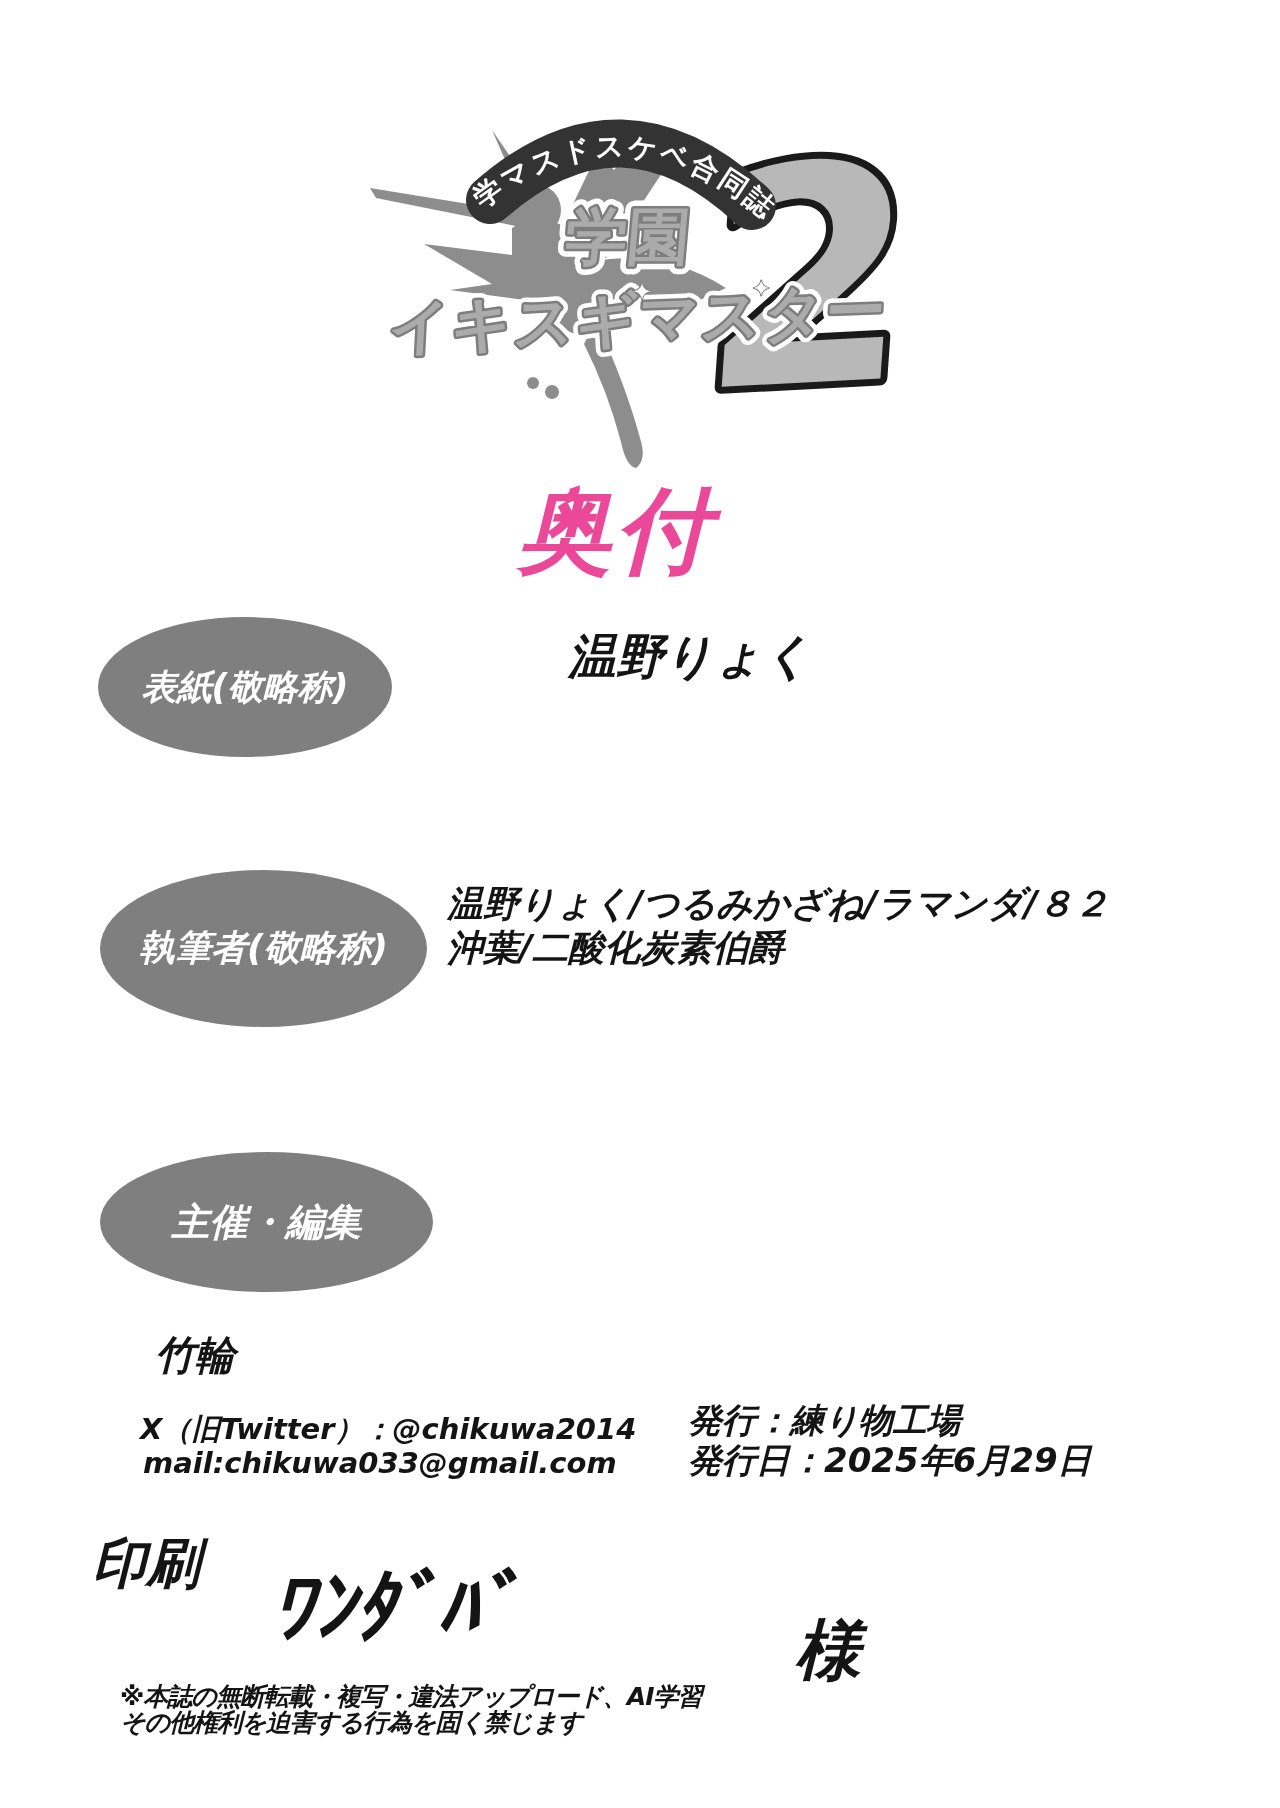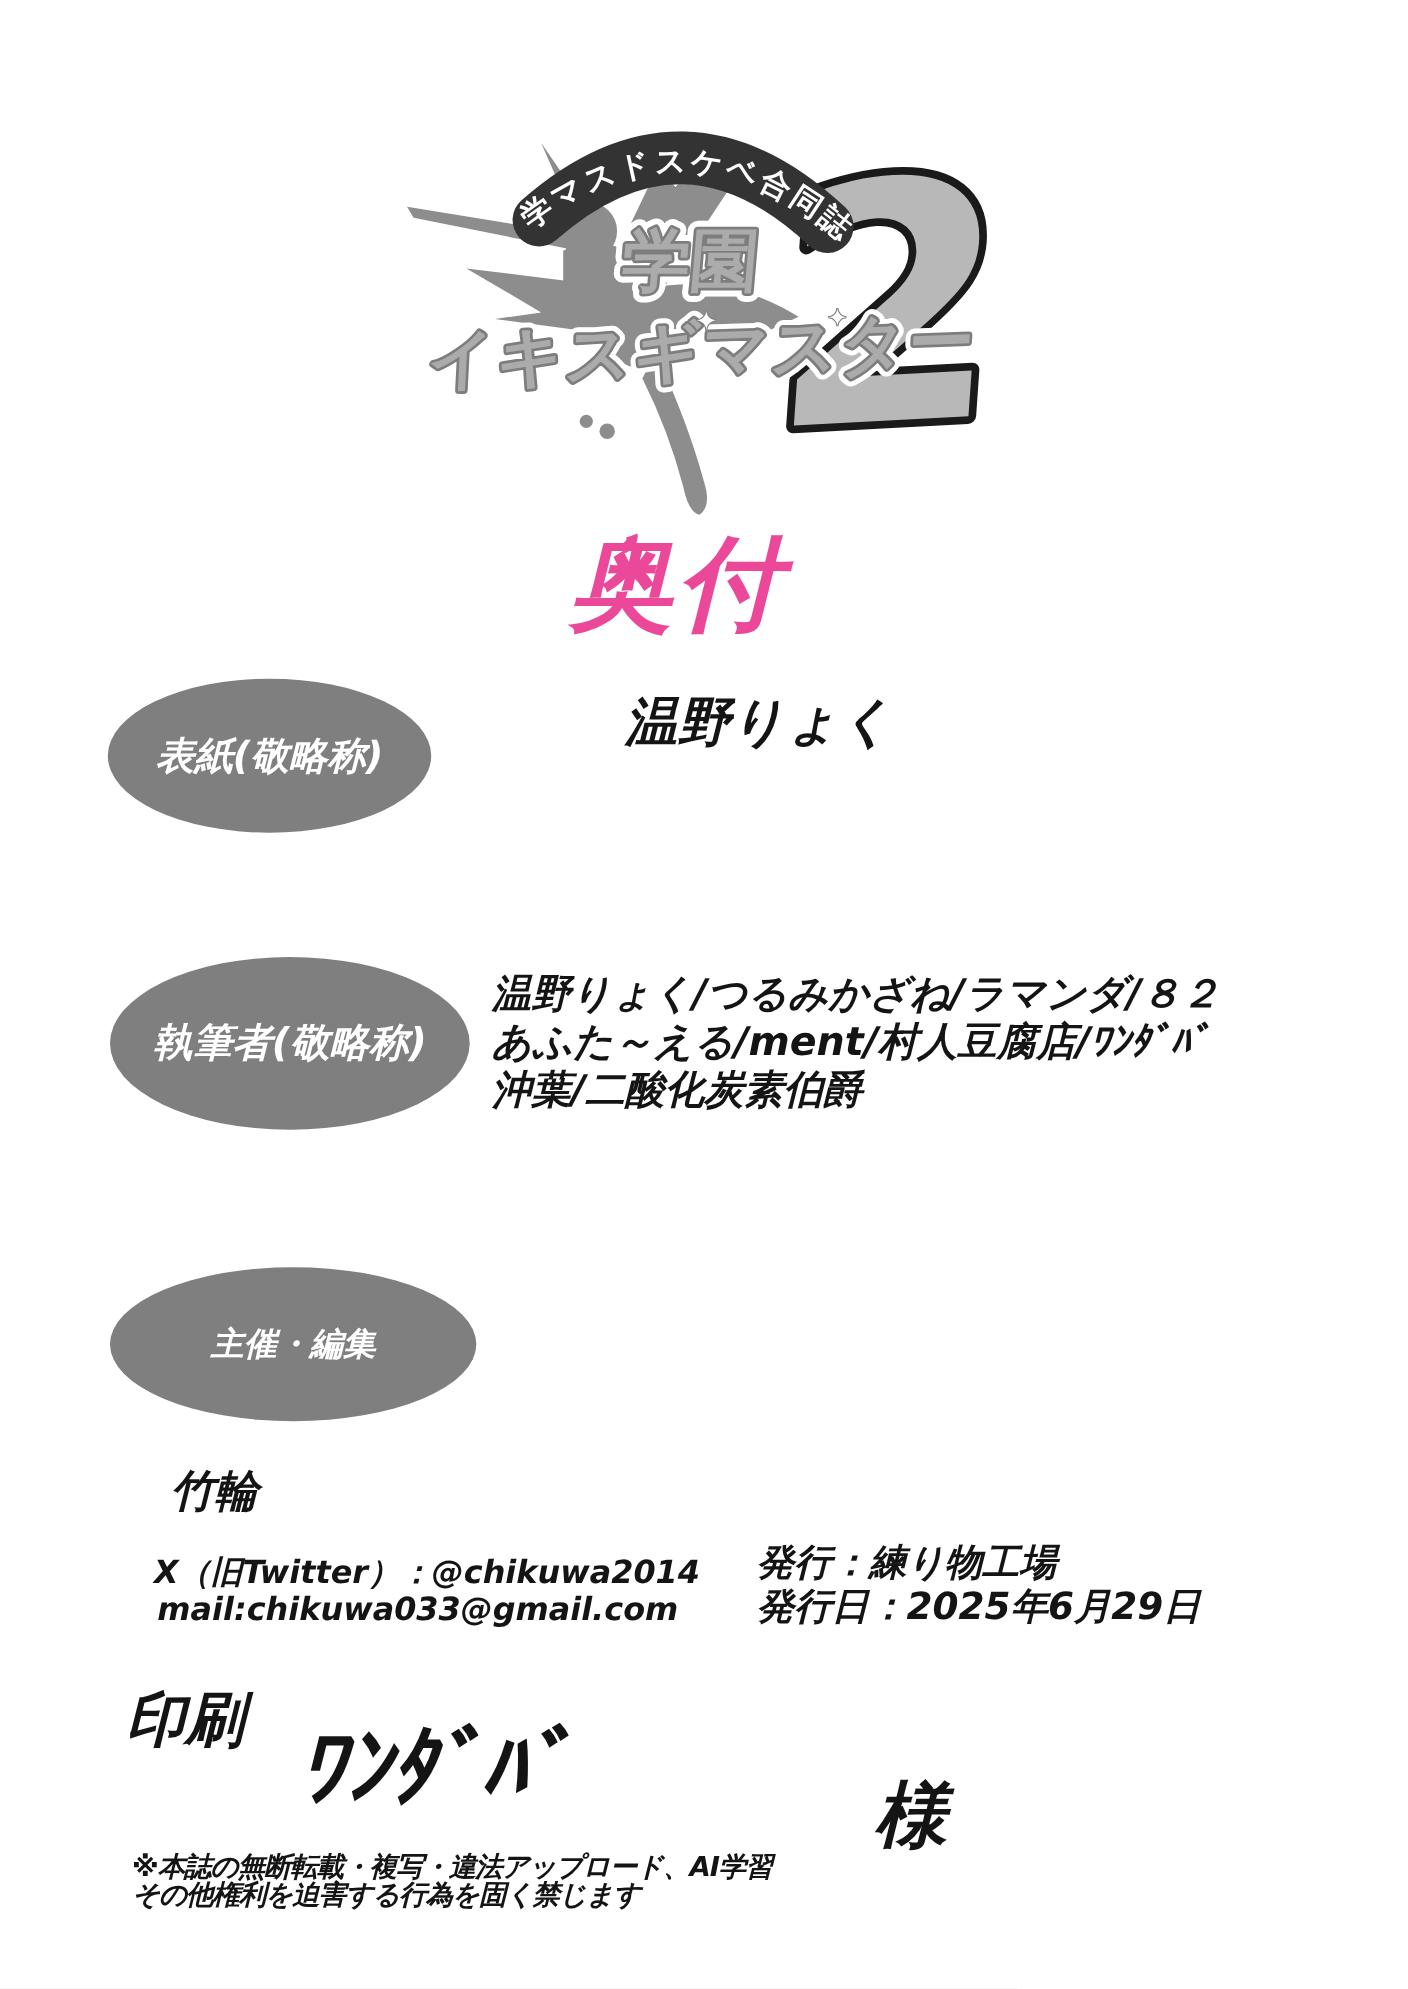--- a/index.html
+++ b/index.html
@@ -11,30 +11,30 @@
   .abs{position:absolute;white-space:nowrap;}
   .jp-bold{font-weight:bold;font-style:italic;color:#141414;}
   .page-title{left:518px;top:468px;font-size:94px;font-weight:bold;font-style:italic;letter-spacing:4px;color:#ec4899;}
   .bubble{
     position:absolute;background:#7f7f7f;border-radius:50%;
     display:flex;align-items:center;justify-content:center;
     color:#ffffff;font-weight:bold;font-style:italic;text-align:left;
   }
   .bubble-cover{left:98px;top:617px;width:294px;height:140px;font-size:35px;}
   .bubble-authors{left:100px;top:870px;width:327px;height:157px;font-size:36px;}
-  .bubble-editor{left:100px;top:1152px;width:333px;height:140px;font-size:30px;font-style:italic;}
+  .bubble-editor{left:100px;top:1152px;width:333px;height:140px;font-size:38px;font-style:italic;}
   .cover-value{left:528px;top:625px;font-size:48px;margin-left:40px;}
   .authors-block{left:447px;top:882px;font-size:36px;line-height:44px;}
   .authors-block div{white-space:nowrap;}
   .organizer{left:155px;top:1328px;font-size:40px;}
   .x-line{left:140px;top:1410px;font-size:29px;}
   .mail-line{left:143px;top:1446px;font-size:29px;}
   .pub-line1{left:688px;top:1398px;font-size:34px;}
   .pub-line2{left:688px;top:1438px;font-size:34px;}
-  .print-label{left:114px;top:1528px;font-size:54px;font-style:italic;}
+  .print-label{left:92px;top:1528px;font-size:54px;font-style:italic;}
   .print-company{left:272px;top:1560px;font-size:82px;}
   .print-sama{left:795px;top:1606px;font-size:66px;}
   .disc-line1{left:120px;top:1680px;font-size:25px;letter-spacing:-1px;}
   .disc-line2{left:120px;top:1706px;font-size:25px;letter-spacing:-1px;}
   svg{display:block;}
 </style>
 </head>
 <body>
 
 <div class="page">
@@ -83,21 +83,20 @@
   <div class="bubble bubble-cover">
     <span>表紙(敬略称)</span>
   </div>
   <div class="abs jp-bold cover-value">温野りょく</div>
 
   <div class="bubble bubble-authors">
     <span>執筆者(敬略称)</span>
   </div>
   <div class="abs jp-bold authors-block">
     <div>温野りょく/つるみかざね/ラマンダ/８２</div>
-    <div>あふた～える/ment/村人豆腐店/ﾜﾝﾀﾞﾊﾞ</div>
     <div>沖葉/二酸化炭素伯爵</div>
   </div>
 
   <div class="bubble bubble-editor">
     <span>主催・編集</span>
   </div>
   <div class="abs jp-bold organizer">竹輪</div>
 
   <div class="abs jp-bold x-line">X（旧Twitter）：@chikuwa2014</div>
   <div class="abs jp-bold mail-line">mail:chikuwa033@gmail.com</div>

